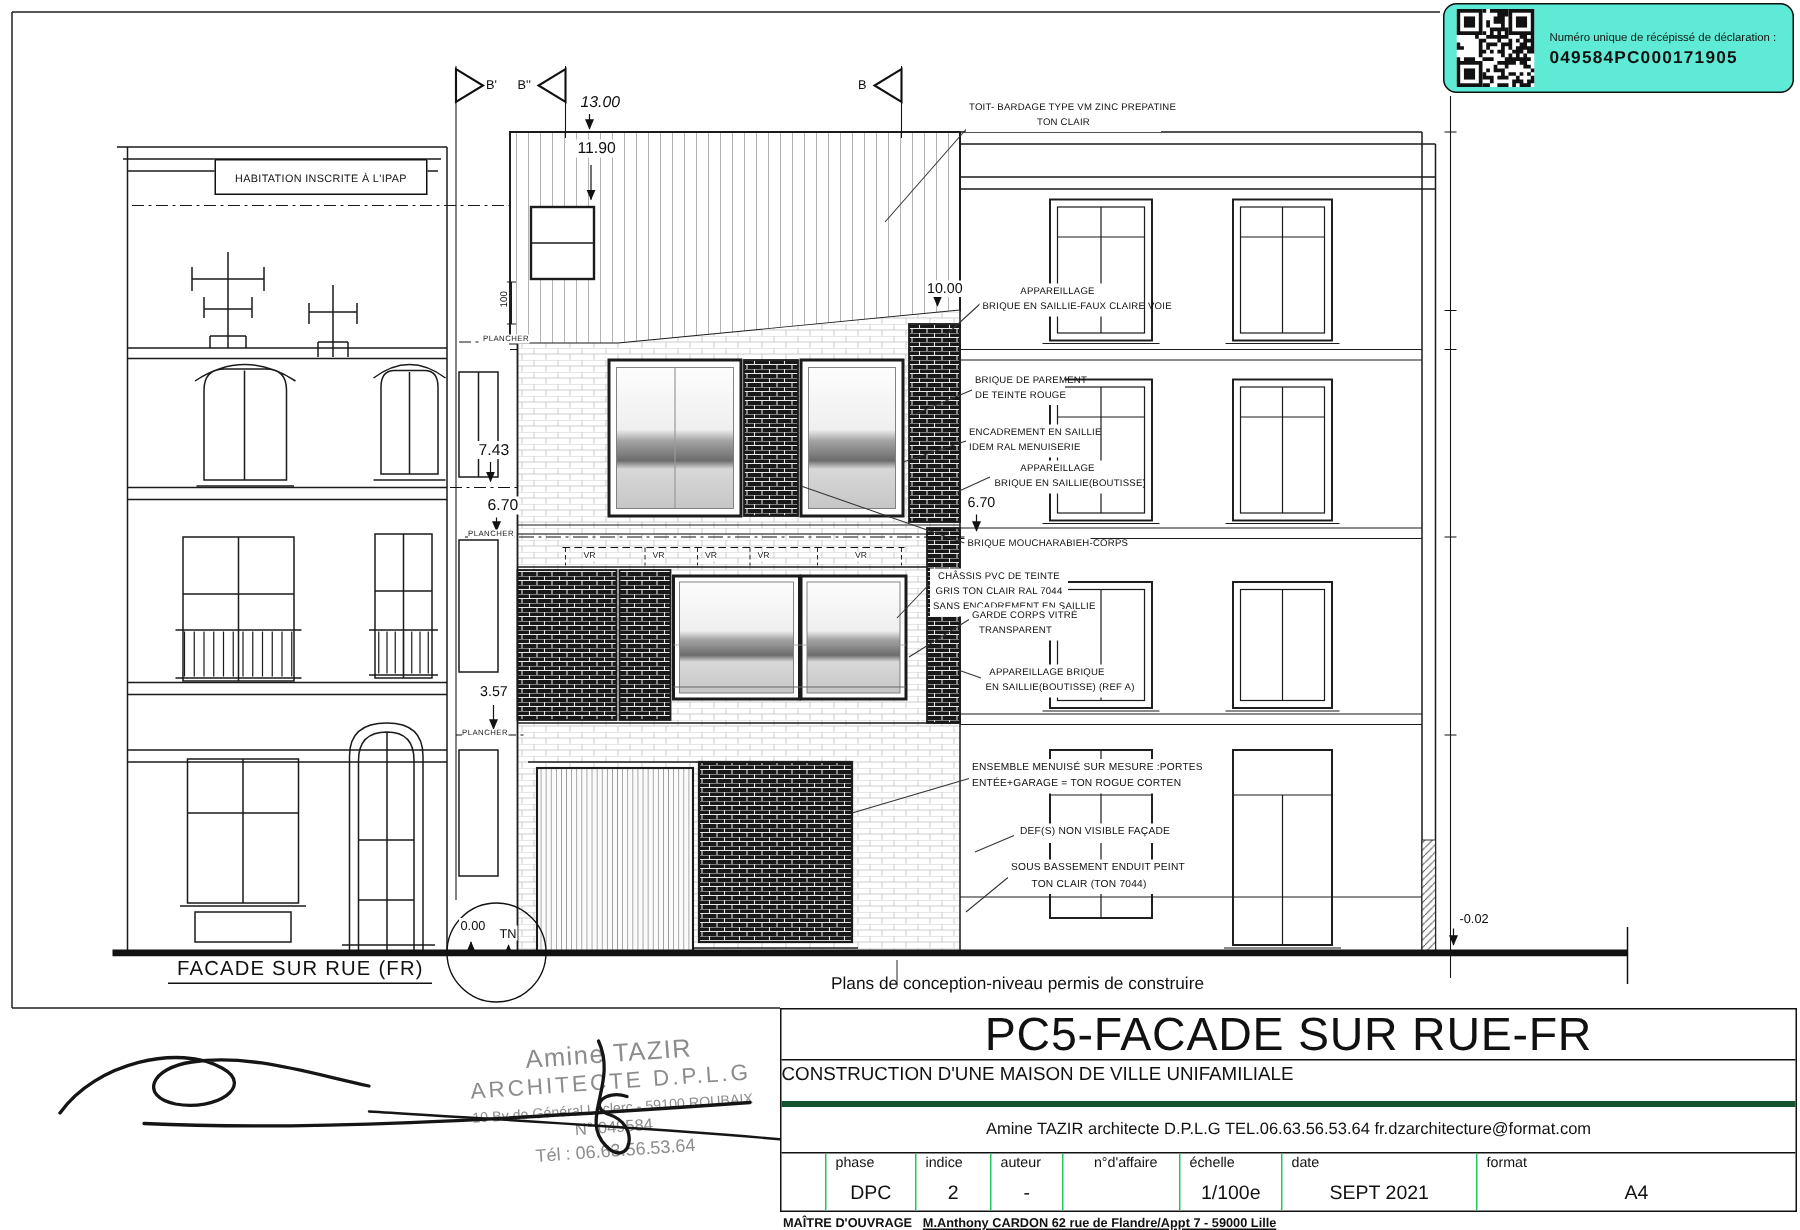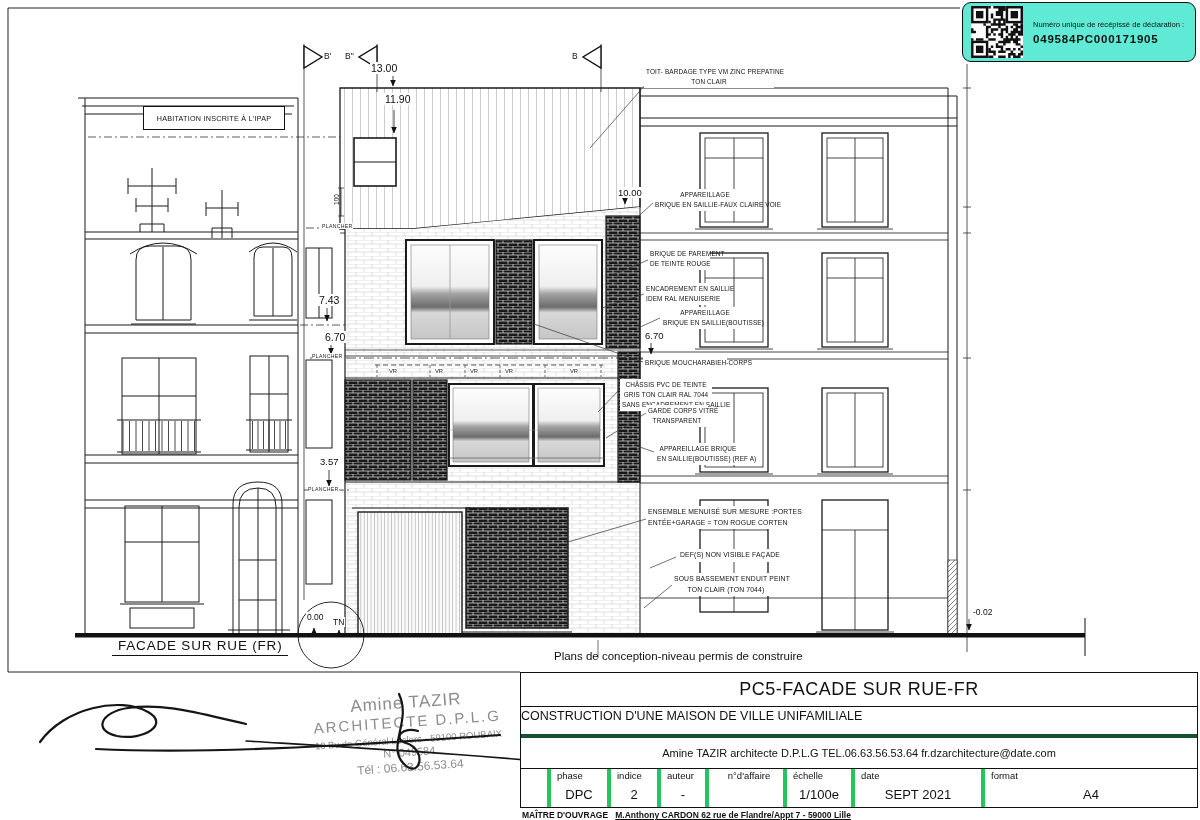--- a/index.html
+++ b/index.html
@@ -23,28 +23,28 @@
        padding:0 6px 2px 6px;border-bottom:1.5px solid #111;z-index:3;}
   .plan-cap{position:absolute;left:554px;top:650px;font-size:11.5px;z-index:3;}
   .receipt{position:absolute;left:962px;top:2px;width:234px;height:60px;border:1.6px solid #0f0f0f;
        border-radius:9px;display:flex;align-items:center;padding-left:8px;gap:10px;
        box-sizing:border-box;background:#5eead4;z-index:3;}
   .receipt .txt .lab{font-size:7.6px;}
   .receipt .txt .num{font-size:11.5px;font-weight:bold;letter-spacing:.8px;margin-top:4px;}
   .titleblock{position:absolute;left:520px;top:672px;width:678px;height:136px;border:1px solid #111;
        box-sizing:border-box;background:#fff;z-index:3;}
   .tb-r1{height:34px;border-bottom:1px solid #111;display:flex;align-items:center;
-       justify-content:center;font-size:18px;letter-spacing:.5px;box-sizing:border-box;}
+       justify-content:center;font-size:31px;letter-spacing:.5px;box-sizing:border-box;}
   .tb-r2{height:31px;border-bottom:4px solid #14532d;text-align:left;padding-top:2px;box-sizing:border-box;}
   .tb-r2 .l1{font-size:12.5px;}
   .tb-r2 .l2{font-size:10.5px;}
   .tb-r3{height:31px;border-bottom:1px solid #111;display:flex;align-items:center;
        justify-content:center;font-size:11px;box-sizing:border-box;}
   .tb-r4{height:38px;display:flex;box-sizing:border-box;}
-  .tb-c{border-right:4px solid #22c55e;box-sizing:border-box;display:flex;flex-direction:column;}
+  .tb-c{border-right:1px solid #22c55e;box-sizing:border-box;display:flex;flex-direction:column;}
   .tb-c:last-child{border-right:none;flex:1;}
   .tb-c .lab{font-size:9.5px;padding:1px 0 0 6px;text-align:left;white-space:nowrap;}
   .tb-c .val{font-size:13px;flex:1;display:flex;align-items:center;justify-content:center;white-space:nowrap;}
   .footer-line{position:absolute;left:522px;top:810px;font-size:8.5px;font-weight:bold;z-index:3;white-space:nowrap;}
   .footer-line .u{text-decoration:underline;}
   .stamp{position:absolute;left:288px;top:692px;width:240px;text-align:center;color:#8c8c8c;
        transform:rotate(-4deg);z-index:1;line-height:1.25;}
   .stamp .s1{font-size:17px;letter-spacing:1px;}
   .stamp .s2{font-size:15px;letter-spacing:2px;}
   .stamp .s3{font-size:9.5px;margin-top:2px;}
@@ -267,21 +267,21 @@
     <div class="num">049584PC000171905</div>
   </div>
 </div>
 
 <div class="hab">HABITATION INSCRITE À L'IPAP</div>
 
 <div class="seclabel" style="left:324px;top:51px;">B'</div>
 <div class="seclabel" style="left:345px;top:51px;">B''</div>
 <div class="seclabel" style="left:572px;top:51px;">B</div>
 
-<div class="dim" style="left:370px;top:62px;">13.00</div>
+<div class="dim" style="left:386px;top:62px;font-style:italic;">13.00</div>
 <div class="dim" style="left:384px;top:93px;">11.90</div>
 <div class="dim" style="left:330px;top:196px;font-size:6.5px;background:none;transform:rotate(-90deg);">100</div>
 <div class="dim mid" style="left:617px;top:187px;">10.00</div>
 <div class="dim" style="left:318px;top:294px;">7.43</div>
 <div class="dim" style="left:324px;top:331px;">6.70</div>
 <div class="dim mid" style="left:644px;top:330px;">6.70</div>
 <div class="dim mid" style="left:319px;top:456px;">3.57</div>
 <div class="dim small" style="left:306px;top:612px;">0.00</div>
 <div class="dim small" style="left:332px;top:617px;">TN</div>
 <div class="dim small" style="left:972px;top:607px;">-0.02</div>
@@ -345,21 +345,21 @@
 </div>
 
 <div class="facade-cap">FACADE SUR RUE (FR)</div>
 <div class="plan-cap">Plans de conception-niveau permis de construire</div>
 
 <div class="titleblock">
   <div class="tb-r1">PC5-FACADE SUR RUE-FR</div>
   <div class="tb-r2">
     <div class="l1">CONSTRUCTION D'UNE MAISON DE VILLE UNIFAMILIALE</div>
   </div>
-  <div class="tb-r3">Amine TAZIR architecte D.P.L.G  TEL.06.63.56.53.64  fr.dzarchitecture@date.com</div>
+  <div class="tb-r3">Amine TAZIR architecte D.P.L.G  TEL.06.63.56.53.64  fr.dzarchitecture@format.com</div>
   <div class="tb-r4">
     <div class="tb-c" style="width:30px;"></div>
     <div class="tb-c" style="width:60px;">
       <div class="lab">phase</div>
       <div class="val">DPC</div>
     </div>
     <div class="tb-c" style="width:50px;justify-content:space-between;">
       <div class="lab">indice</div>
       <div class="val">2</div>
     </div>

